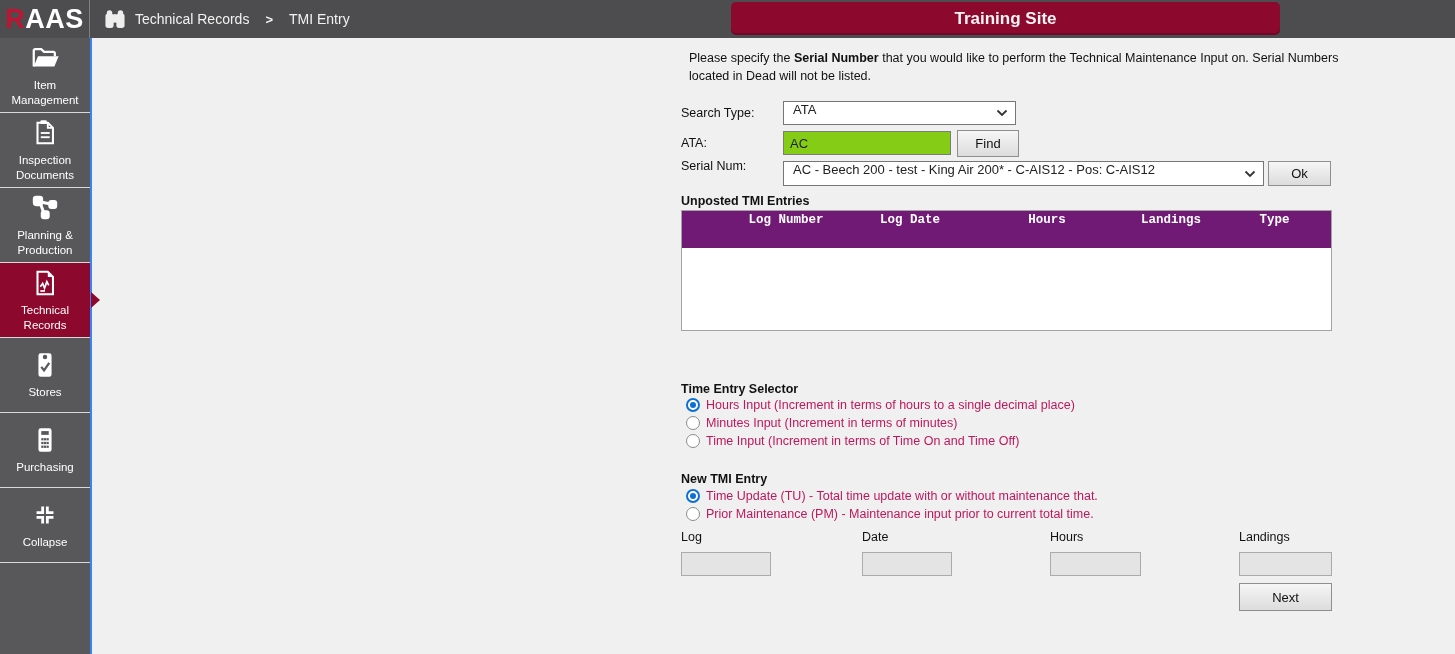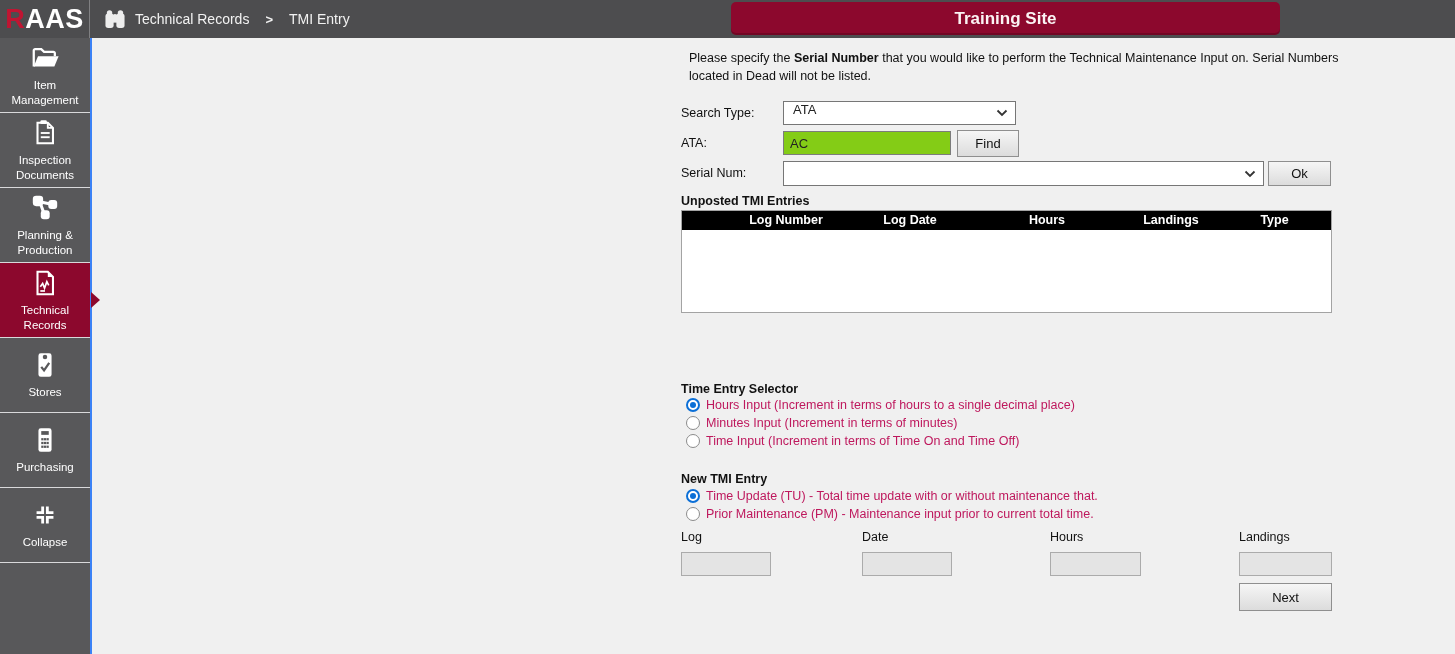--- a/index.html
+++ b/index.html
@@ -46,21 +46,21 @@
          padding:0 24px 0 9px; font-size:13px; color:#222; cursor:pointer; position:absolute; }
   .sel .chev { position:absolute; right:7px; top:50%; transform:translateY(-50%); }
   .tinput { border:1px solid #7C7C7C; background:#84cc16; font-size:13px; padding:0 6px;
             font-family:"Liberation Sans", sans-serif; color:#222; position:absolute; }
   .btn { background:linear-gradient(#F6F6F6,#DCDCDC); border:1px solid #8F8F8F; font-size:13px;
          color:#111; display:flex; align-items:center; justify-content:center; cursor:pointer;
          position:absolute; font-family:"Liberation Sans", sans-serif; }
   .sect-title { font-weight:bold; font-size:12.5px; color:#111; }
 
   .tbl { top:172px; left:0; width:651px; border:1px solid #A3A3A3; background:#fff; }
-  .tbl-head { display:flex; background:#000000; height:19px; }
+  .tbl-head { display:flex; background:#701a75; height:37px;font-family:Liberation Mono, monospace; }
   .tbl-head .hc { color:#FFFFFF; font-weight:bold; font-size:12.5px; text-align:center;
                   line-height:19px; overflow:hidden; }
   .hc0{width:40px;} .hc1{width:128px;} .hc2{width:120px;} .hc3{width:154px;} .hc4{width:94px;} .hc5{width:113px;}
   .tbl-body { height:82px; background:#fff; }
 
   .radio-row { display:flex; align-items:center; gap:6px; left:5px; cursor:pointer; }
   .radio { width:14px; height:14px; border:1px solid #8C8C8C; border-radius:50%; background:#fff;
            position:relative; flex:none; }
   .radio[data-checked="true"] { border:2px solid #0B6FD7; }
   .radio[data-checked="true"]::after { content:""; position:absolute; left:50%; top:50%;
@@ -185,22 +185,23 @@
     <span>ATA</span>
     <svg class="chev" width="12" height="8" viewBox="0 0 12 8">
         <path d="M1.5 1.5 L6 6 L10.5 1.5" fill="none" stroke="#333" stroke-width="1.8"></path>
       </svg>
   </div>
 
   <span class="abs flabel" style="top:98px;">ATA:</span>
   <input class="tinput" style="left: 102px; top: 93px; width: 168px; height: 24px;" value="AC">
   <button class="btn" style="left:276px; top:92px; width:62px; height:27px;">Find</button>
 
-  <span class="abs flabel" style="top:128px;">Serial Num:</span>
+  <span class="abs flabel" style="top:121px;">Serial Num:</span>
   <div class="sel" style="left:102px; top:123px; width:481px; height:25px;">
+    <span>AC - Beech 200 - test - King Air 200* - C-AIS12 - Pos: C-AIS12</span>
     <svg class="chev" width="12" height="8" viewBox="0 0 12 8">
         <path d="M1.5 1.5 L6 6 L10.5 1.5" fill="none" stroke="#333" stroke-width="1.8"></path>
       </svg>
   </div>
   <button class="btn" style="left:587px; top:123px; width:63px; height:25px;">Ok</button>
 
   <span class="abs sect-title" style="top:156px; left:0;">Unposted TMI Entries</span>
   <div class="abs tbl">
     <div class="tbl-head">
       <div class="hc hc0"></div>

